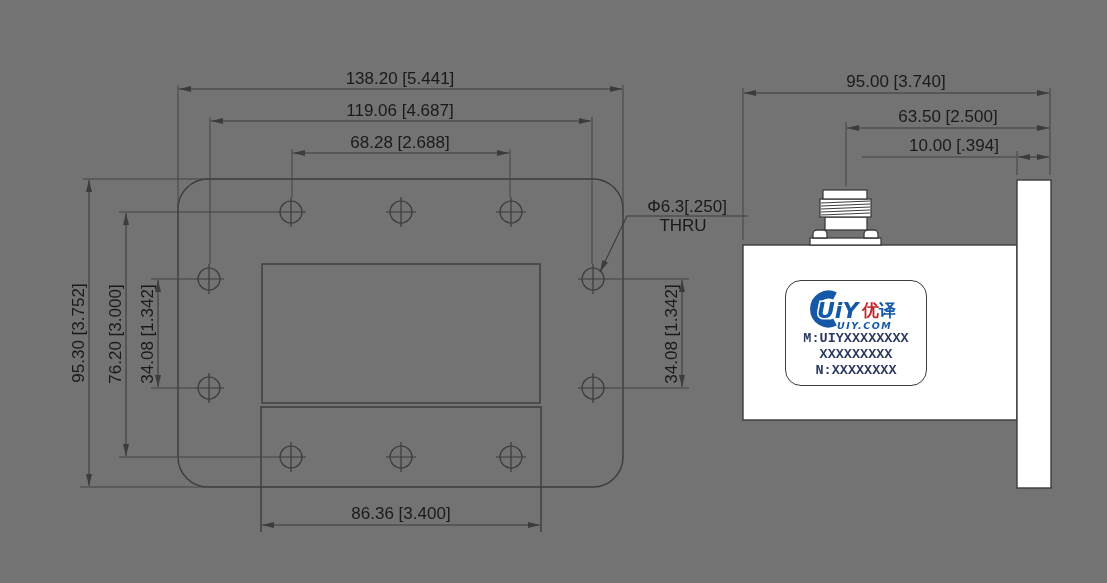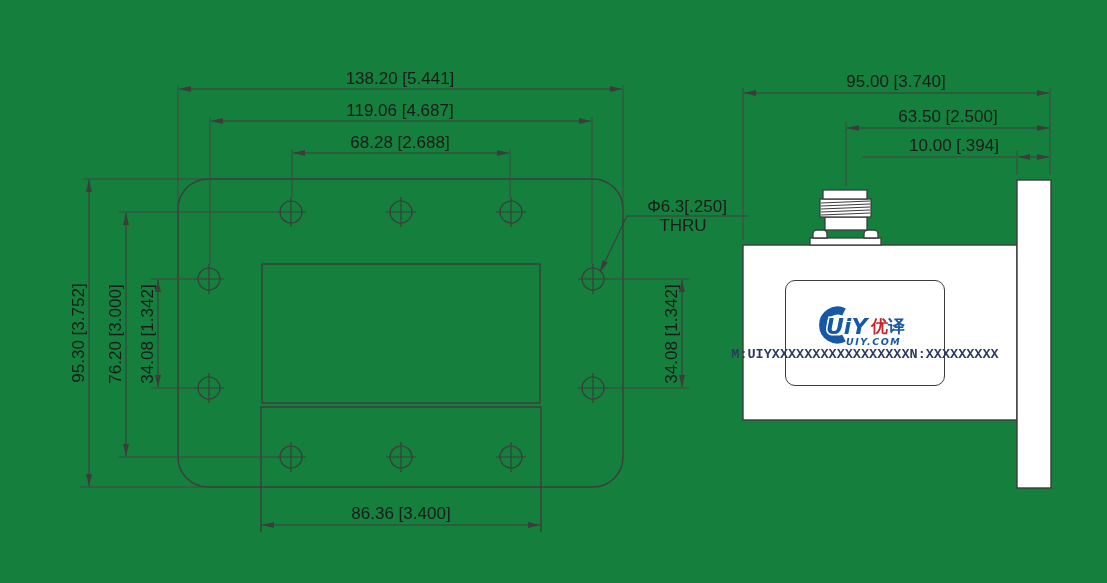--- a/index.html
+++ b/index.html
@@ -1,26 +1,26 @@
 <!DOCTYPE html>
 <html><head>
 <meta charset="utf-8">
 <style>
   html,body{margin:0;padding:0;background:#ffffff;}
-  #stage{position:relative;width:1107px;height:583px;background:#15803d;overflow:hidden;
+  #stage{position:relative;width:1107px;height:583px;background:#737373;overflow:hidden;
          font-family:"Liberation Sans",sans-serif;}
   #drawing{position:absolute;left:0;top:0;}
   .dim-text{font-family:"Liberation Sans",sans-serif;font-size:17px;fill:#1a1a1a;}
   .callout-text{font-family:"Liberation Sans",sans-serif;font-size:17px;fill:#1a1a1a;}
   
-  #product-label{position:absolute;left:785px;top:280px;width:160px;height:106px;
-      border:1.5px solid #3c3c3c;border-radius:10px;background:#ffffff;
+  #product-label{position:absolute;left:785px;top:280px;width:142px;height:106px;
+      border:1.5px solid #3c3c3c;border-radius:16px;background:#ffffff;
       display:flex;flex-direction:column;align-items:center;justify-content:center;
       box-sizing:border-box;padding-top:2px;}
-  .label-lines{display:flex;align-items:center;line-height:1.18;
+  .label-lines{display:flex;flex-direction:column;align-items:center;line-height:1.18;
       font-family:"Liberation Mono",monospace;font-size:13.5px;font-weight:bold;color:#2c3a60;}
   .logo-svg{display:block;}
 </style>
 </head>
 <body>
 
 <div id="stage">
 
   <svg id="drawing" width="1107" height="583" viewBox="0 0 1107 583" xmlns="http://www.w3.org/2000/svg">
     <defs>
@@ -173,17 +173,17 @@
       <path d="M 31,7 A 14.5,14.5 0 1 0 31,33" fill="none" stroke="#1458a7" stroke-width="8"></path>
       <text x="13" y="29" font-family="DejaVu Sans,sans-serif" font-size="22" font-style="italic" font-weight="bold" fill="#1458a7" stroke="#ffffff" stroke-width="3" paint-order="stroke">UiY</text>
       <text x="58" y="27" font-family="DejaVu Sans,sans-serif" font-size="17" font-weight="bold">
         <tspan fill="#c3272b">优</tspan><tspan fill="#1458a7">译</tspan>
       </text>
       <text x="33" y="40" font-family="DejaVu Sans,sans-serif" font-size="9.5" font-style="italic" font-weight="bold" letter-spacing="1.5" fill="#1458a7">UIY.COM</text>
     </svg>
     <div class="label-lines">
       <div>M:UIYXXXXXXXX</div>
       <div>XXXXXXXXX</div>
-      <div>N:XXXXXXXXX</div>
+      <div>N:XXXXXXXX</div>
     </div>
   </div>
 
 </div>
 
 </body></html>

